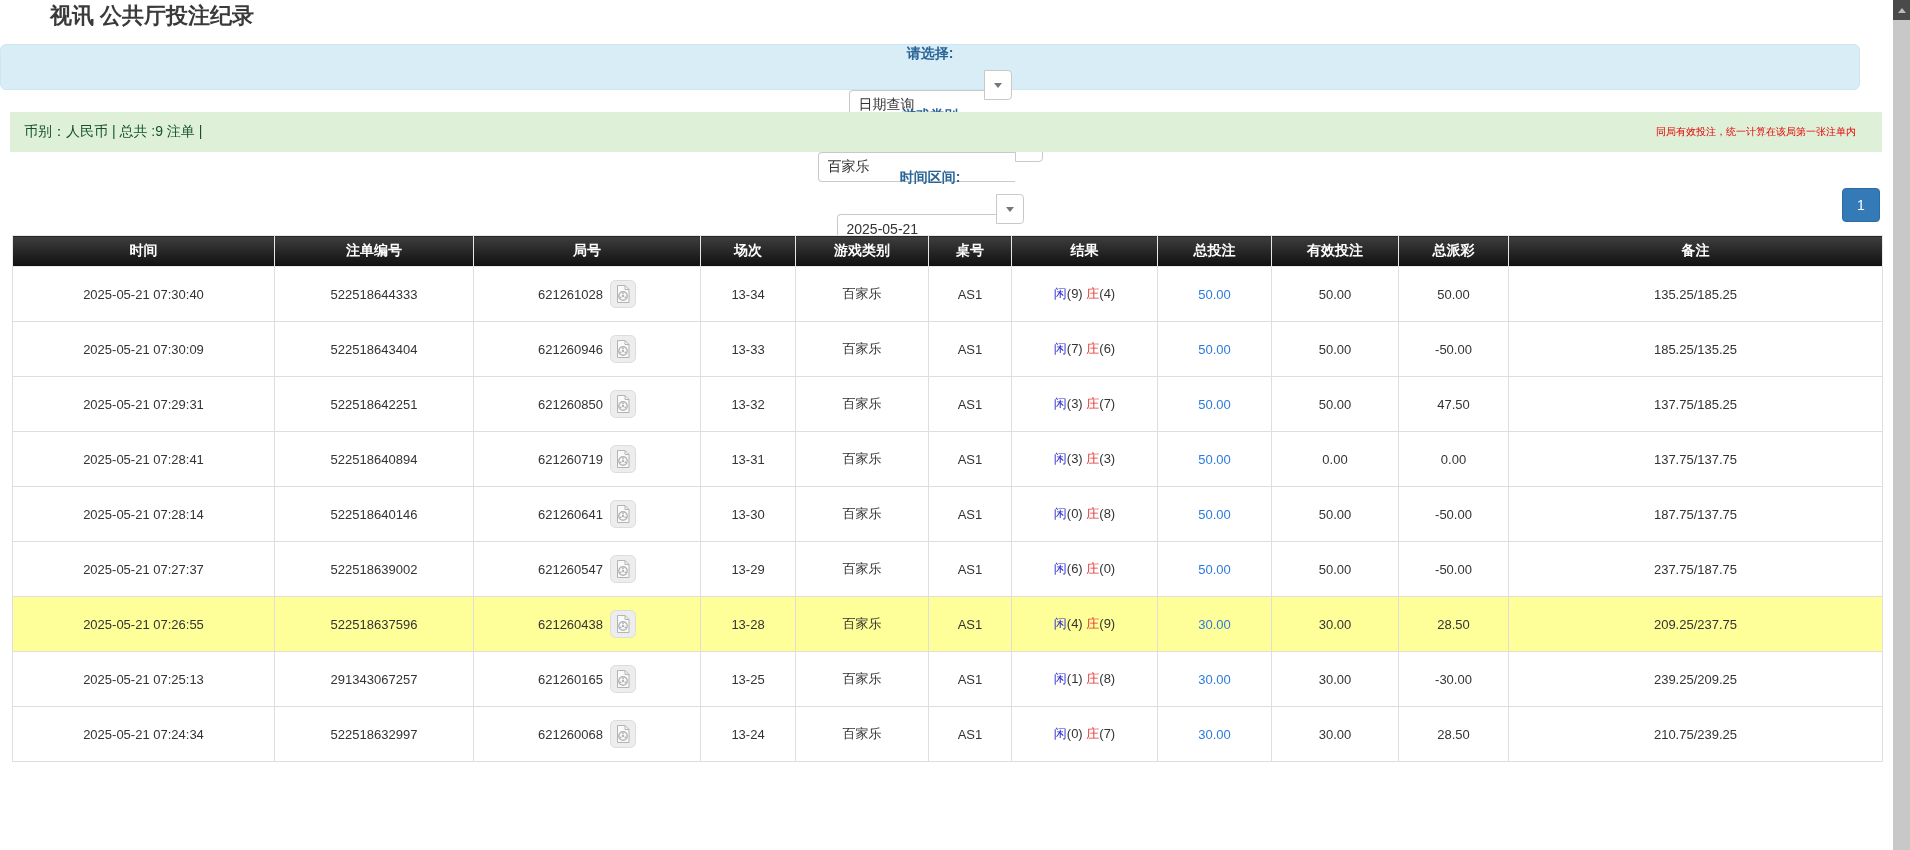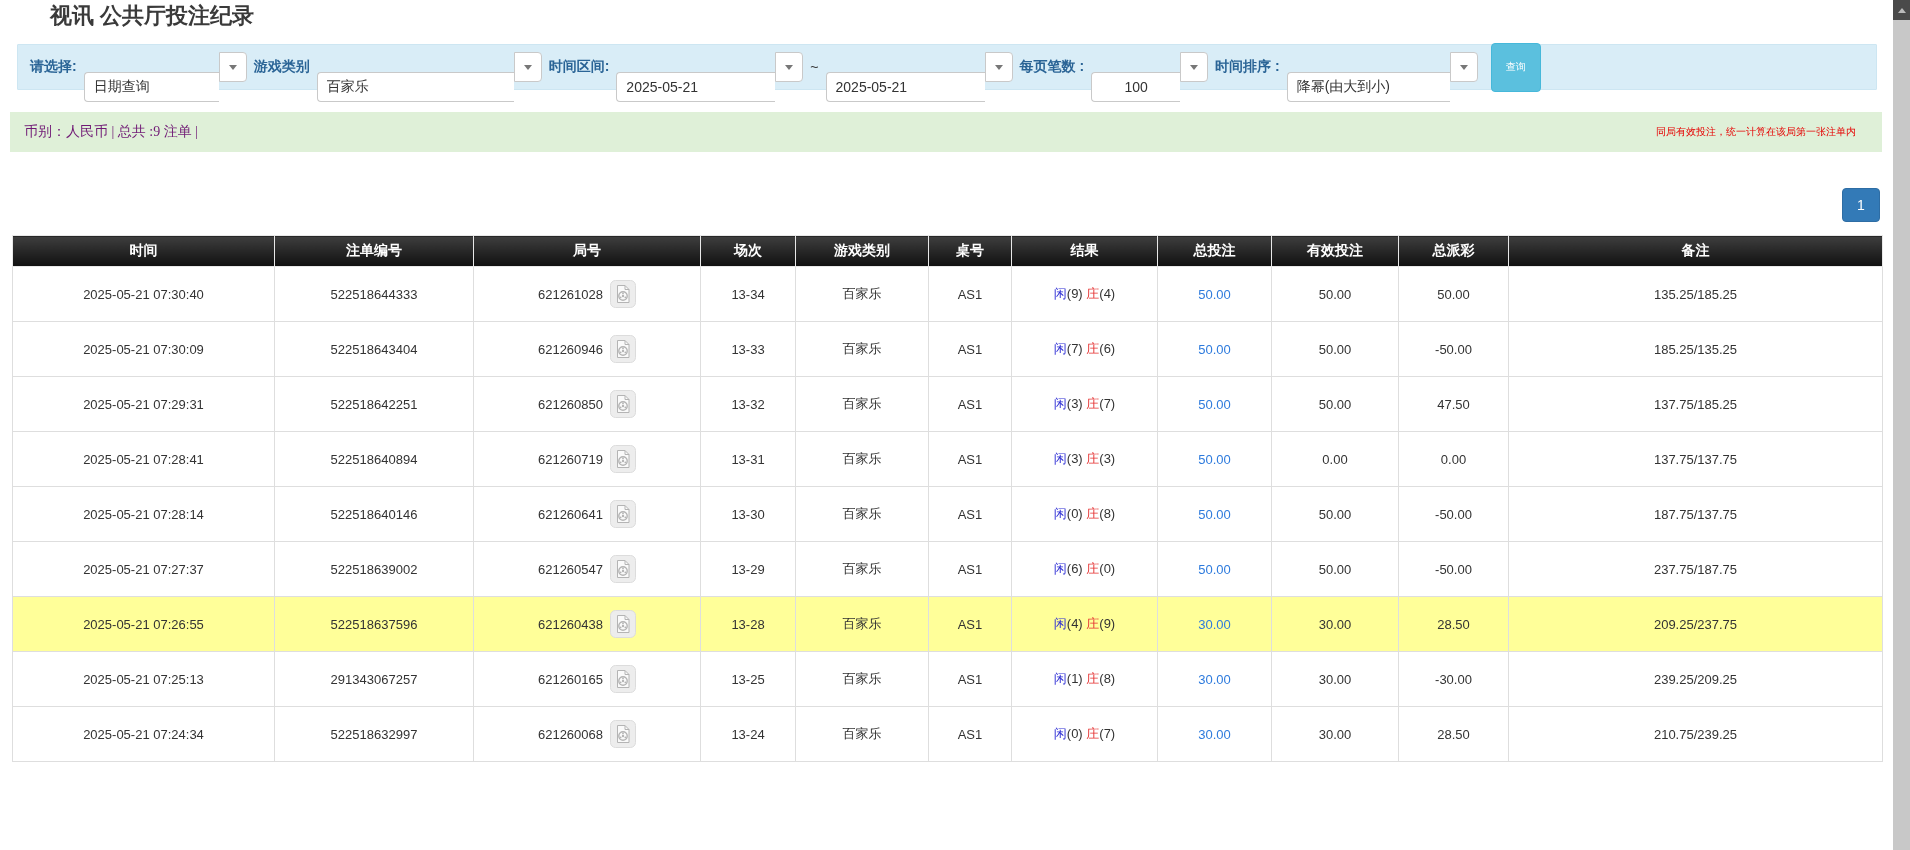--- a/index.html
+++ b/index.html
@@ -4,23 +4,23 @@
 <style>
   html,body{margin:0;padding:0;}
   body{
     width:1910px;height:850px;overflow:hidden;position:relative;
     background:#fff;font-family:"Liberation Sans","DejaVu Sans",sans-serif;
   }
   .page-title{position:absolute;top:-14px;left:10px;font-size:22px;font-weight:bold;color:#3a3a3a;white-space:nowrap;margin-left:40px;}
 
   
   .filterbar{
-    position:absolute;left:17px;top:44px;width:1860px;height:46px;
-    background:#d9edf7;border:1px solid #cde6f2;border-radius:1px;
-    display:flex;align-items:center;padding:0 12px;box-sizing:border-box;gap:7px;
+    position:absolute;left:0;top:44px;width:1860px;height:46px;
+    background:#d9edf7;border:1px solid #cde6f2;border-radius:6px;
+    display:flex;align-items:center;padding:0 12px;box-sizing:border-box;gap:7px;flex-direction:column;
   }
   .flabel{color:#2a6496;font-weight:bold;font-size:14px;white-space:nowrap;}
   .combo{display:flex;height:30px;}
   .combo input{
     border:1px solid #c9c9c9;border-right:none;border-radius:4px 0 0 4px;
     padding:0 9px;font-size:14px;color:#333;height:28px;outline:none;background:#fff;
     font-family:"Liberation Sans","DejaVu Sans",sans-serif;
     margin-top:20px;
   }
   .arrow-btn{width:28px;border:1px solid #c9c9c9;border-radius:0 4px 4px 0;background:#fff;
@@ -32,21 +32,21 @@
     height:49px;padding:0 14px;font-size:10px;margin-left:6px;cursor:pointer;
     font-family:"Liberation Sans","DejaVu Sans",sans-serif;
   }
 
   
   .greenbar{
     position:absolute;left:10px;top:112px;width:1872px;height:40px;
     background:#dff0d8;display:flex;align-items:center;justify-content:space-between;
     padding:0 26px 0 14px;box-sizing:border-box;
   }
-  .greenbar .left{color:#701a75;font-size:14px;font-family:Liberation Serif, serif;}
+  .greenbar .left{color:#14532d;font-size:14px;}
   .greenbar .right{color:#e60000;font-size:10px;}
 
   
   .pager{
     position:absolute;left:1842px;top:188px;width:38px;height:34px;
     background:#337ab7;border:1px solid #2e6da4;border-radius:4px;color:#fff;
     display:flex;align-items:center;justify-content:center;font-size:14px;cursor:pointer;box-sizing:border-box;
   }
 
   

